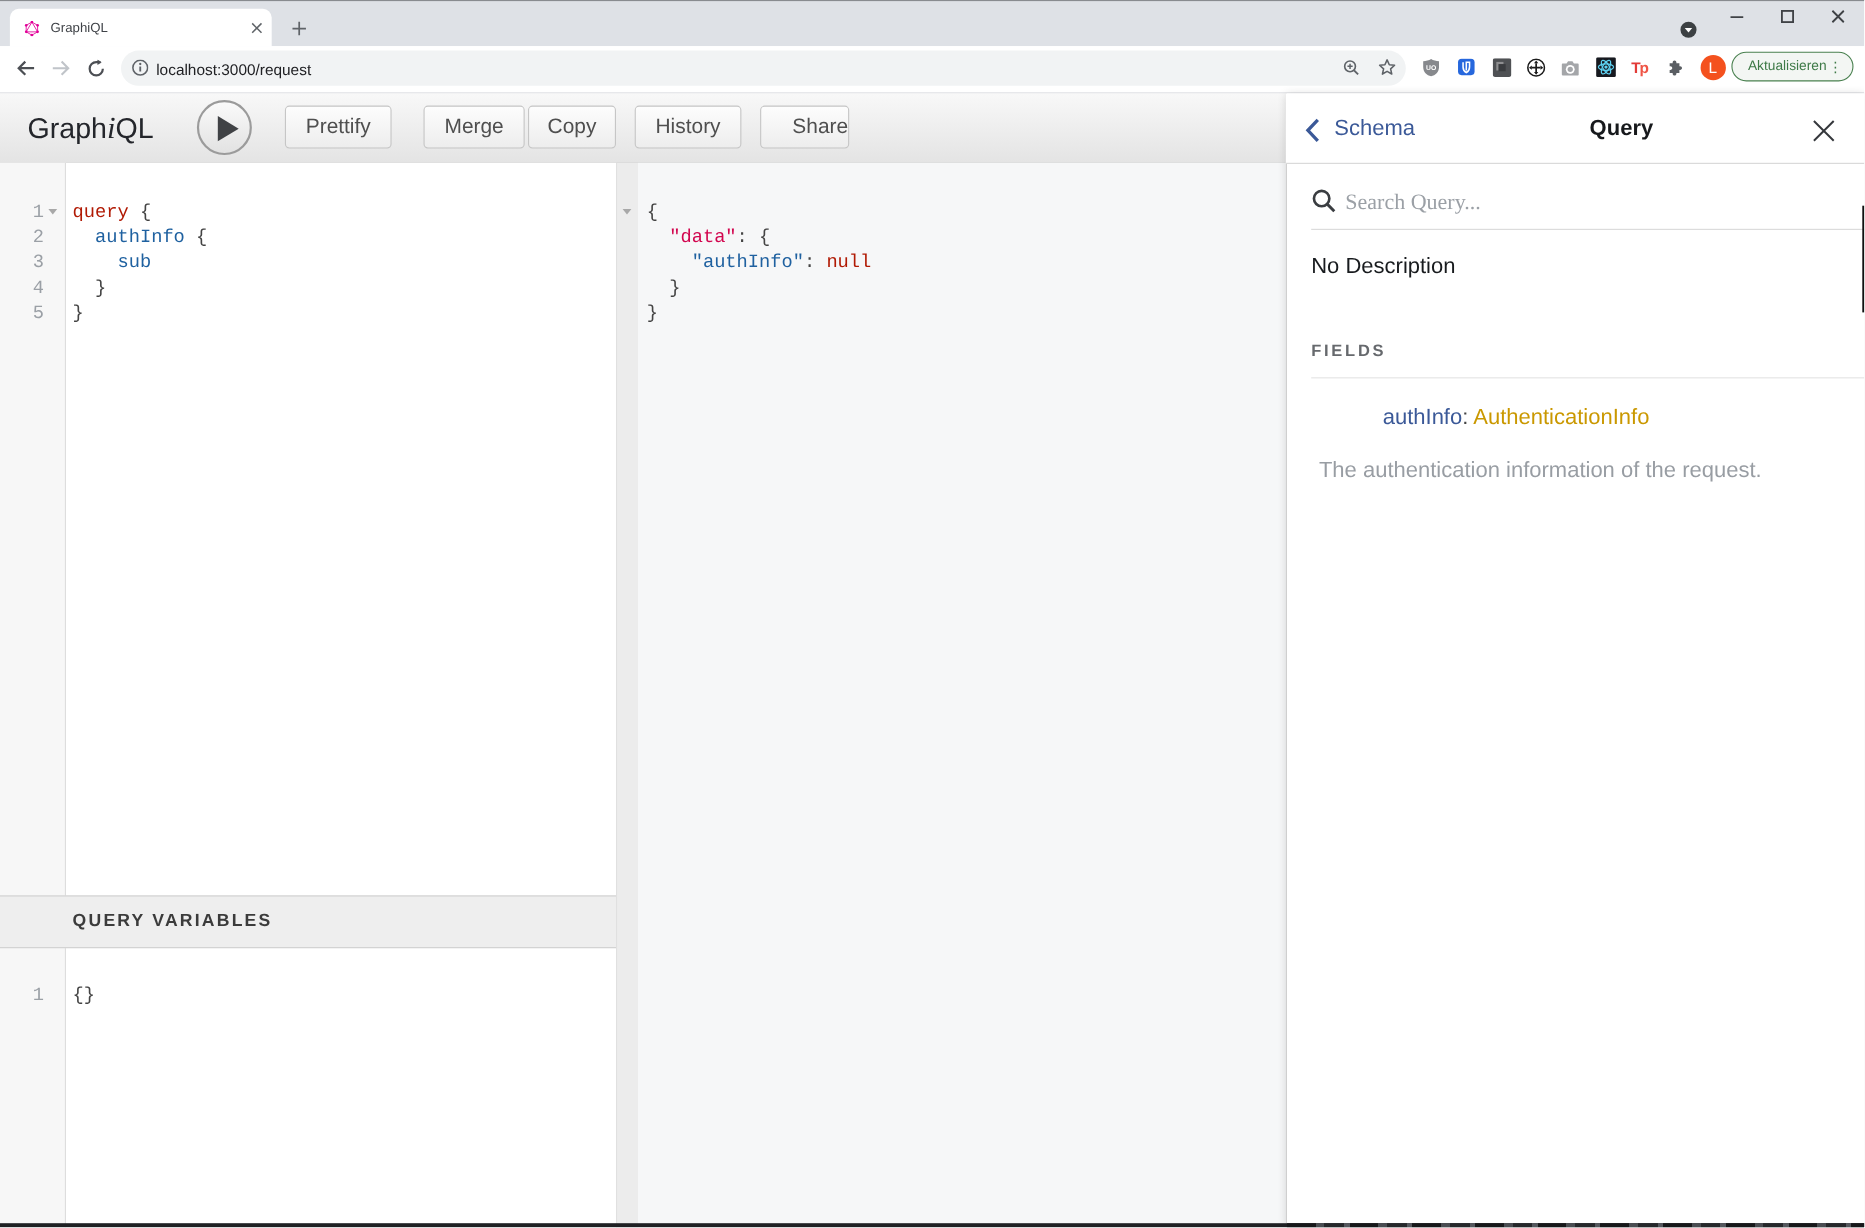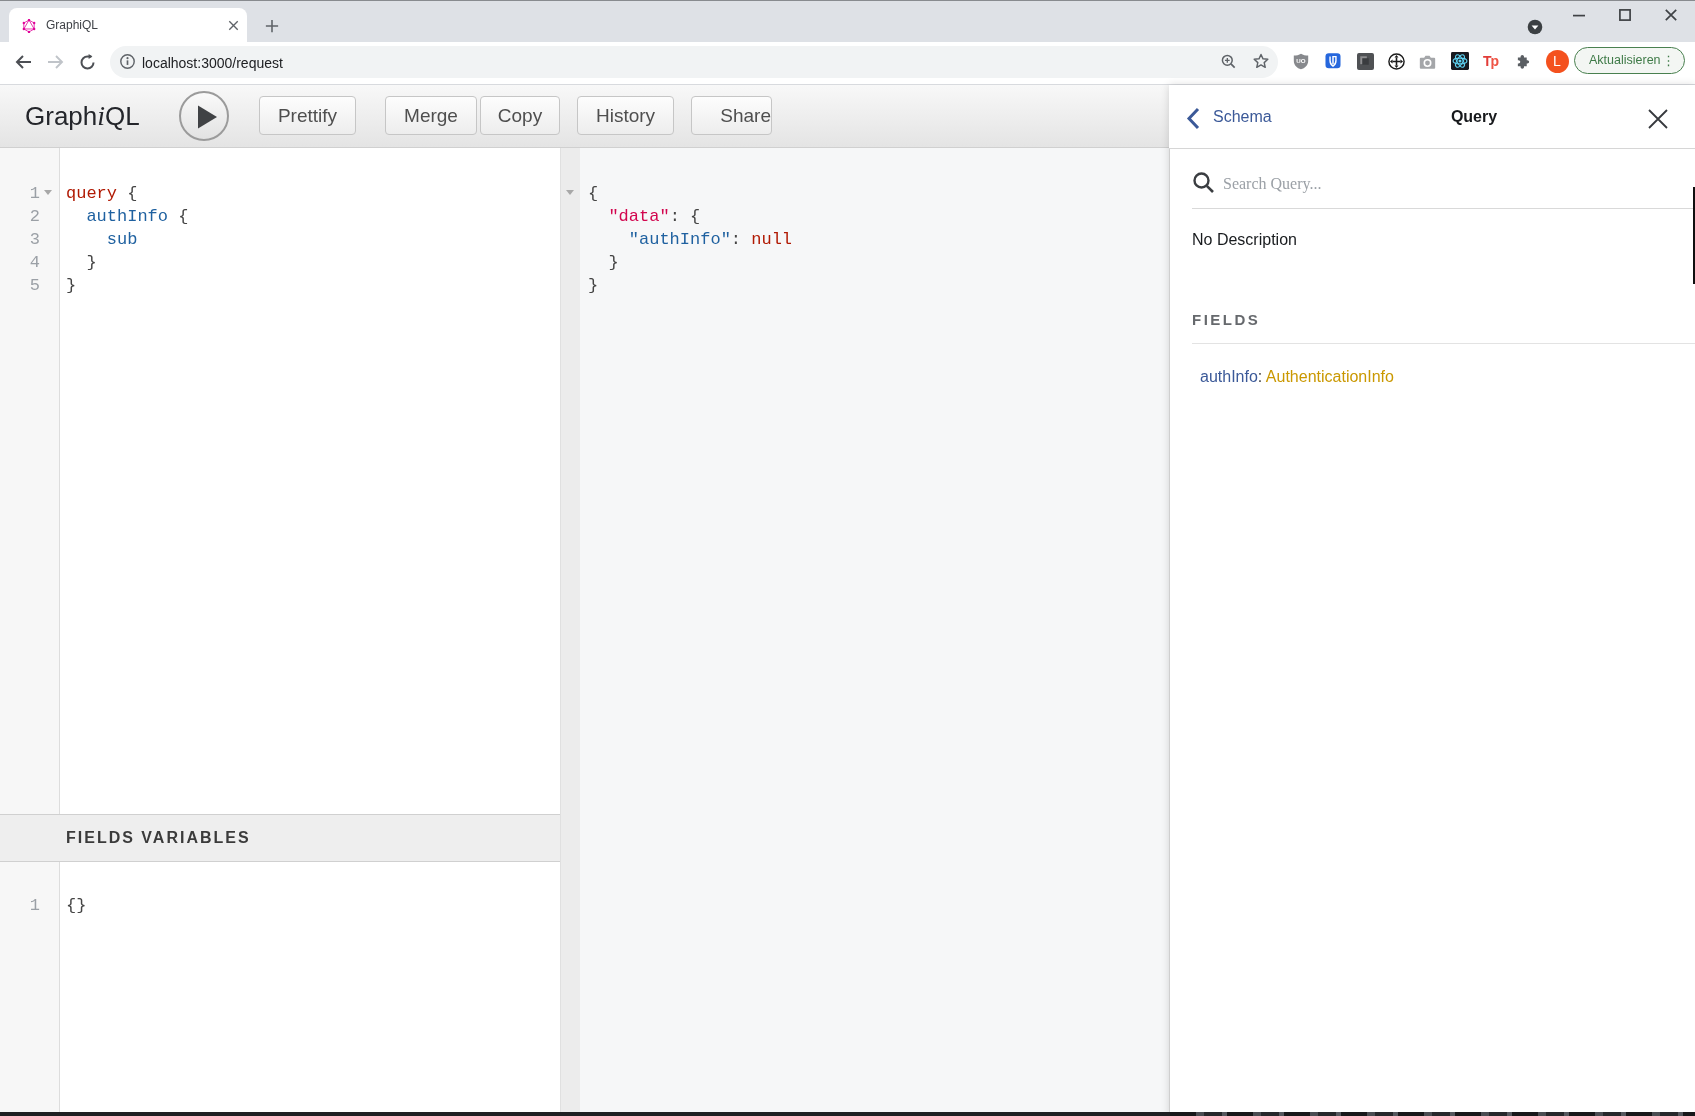--- a/index.html
+++ b/index.html
@@ -27,21 +27,21 @@
   .lnum { width:40px; text-align:right; font-family:"Liberation Mono", monospace; font-size:17px; line-height:23px; color:#9ba0a6; }
   .code { font-family:"Liberation Mono", monospace; font-size:17px; line-height:23px; color:#444; white-space:pre; }
   #varbar { left:0; top:814px; width:560px; height:48px; background:#eee; border-top:1px solid #d0d0d0; border-bottom:1px solid #d0d0d0; }
   .vtab { top:814px; height:48px; line-height:48px; font-weight:bold; font-size:16px; letter-spacing:2px; }
   #rgutter { left:560px; top:148px; width:20px; height:968px; background:#ececec; border-left:1px solid #e0e0e0; }
   #rpane { left:580px; top:148px; width:589px; height:968px; background:#f6f7f8; }
   .fold { width:0; height:0; border-left:4.5px solid transparent; border-right:4.5px solid transparent; border-top:5.5px solid #a8a8a8; }
   
   #doc { left:1169px; top:85px; width:526px; height:1031px; background:#fff; border-left:1px solid #cfcfcf; box-shadow:0 0 8px rgba(0,0,0,0.15); }
   #dochead { left:1169px; top:85px; width:526px; height:64px; background:#fff; border-bottom:1px solid #d6d6d6; }
-  .doctext { font-size:16px; }
+  .doctext { font-size:20px; }
   
   #bottomband { left:0; top:1112px; width:1695px; height:4px; background:#1f2023; }
   #bandright { left:1170px; top:1112px; width:525px; height:4px; background:repeating-linear-gradient(90deg,#17181a 0 26px,#4a4d52 26px 34px,#26282b 34px 52px,#55585e 52px 57px); }
 </style>
 </head>
 <body>
 <div id="win">
 
   <div id="tabstrip" class="abs"></div>
   <div id="tab" class="abs">
@@ -187,21 +187,21 @@
   <div class="lnum abs" style="left:0;top:251px;">4</div>
   <div class="lnum abs" style="left:0;top:274px;">5</div>
   <div class="fold abs" style="left:44px;top:190px;"></div>
   <div class="code abs" style="left:66px;top:182px;"><span style="color:#B11A04">query</span> {</div>
   <div class="code abs" style="left:66px;top:205px;">  <span style="color:#1F61A0">authInfo</span> {</div>
   <div class="code abs" style="left:66px;top:228px;">    <span style="color:#1F61A0">sub</span></div>
   <div class="code abs" style="left:66px;top:251px;">  }</div>
   <div class="code abs" style="left:66px;top:274px;">}</div>
 
   <div id="varbar" class="abs"></div>
-  <div class="vtab abs" style="left:66px;color:#3b3b3b;">FIELDS VARIABLES</div>
+  <div class="vtab abs" style="left:66px;color:#3b3b3b;">QUERY VARIABLES</div>
   <div class="lnum abs" style="left:0;top:894px;">1</div>
   <div class="code abs" style="left:66px;top:894px;">{}</div>
 
   <div id="rgutter" class="abs"></div>
   <div class="fold abs" style="left:566px;top:190px;"></div>
   <div id="rpane" class="abs"></div>
   <div class="code abs" style="left:588px;top:182px;">{</div>
   <div class="code abs" style="left:588px;top:205px;">  <span style="color:#D2054E">"data"</span>: {</div>
   <div class="code abs" style="left:588px;top:228px;">    <span style="color:#1F61A0">"authInfo"</span>: <span style="color:#B11A04">null</span></div>
   <div class="code abs" style="left:588px;top:251px;">  }</div>
@@ -220,18 +220,19 @@
 
   <svg class="abs" style="left:1192px;top:171px" width="24" height="24" viewBox="0 0 24 24">
     <circle cx="9.5" cy="9.5" r="7" fill="none" stroke="#3a3d41" stroke-width="2.4"></circle>
     <path d="M14.8 14.8 L21 21" stroke="#3a3d41" stroke-width="2.6"></path>
   </svg>
   <div class="abs doctext" style="left:1223px;top:172px;height:24px;line-height:24px;color:#9ba0a6;font-family:Liberation Serif, serif;">Search Query...</div>
   <div class="abs" style="left:1192px;top:208px;width:503px;height:1px;background:#d9d9d9;"></div>
   <div class="abs doctext" style="left:1192px;top:231px;color:#181b1e;">No Description</div>
   <div class="abs" style="left:1192px;top:311px;font-size:15px;font-weight:bold;letter-spacing:2.5px;color:#66696d;">FIELDS</div>
   <div class="abs" style="left:1192px;top:343px;width:503px;height:1px;background:#e3e3e3;"></div>
-  <div class="abs doctext" style="left:1200px;top:368px;"><span style="color:#3B5998">authInfo</span><span style="color:#444">: </span><span style="color:#CA9800">AuthenticationInfo</span></div>
+  <div class="abs doctext" style="left:1257px;top:368px;"><span style="color:#3B5998">authInfo</span><span style="color:#444">: </span><span style="color:#CA9800">AuthenticationInfo</span></div>
+  <div class="abs doctext" style="left:1199px;top:417px;color:#989da3;">The authentication information of the request.</div>
 
   <div class="abs" style="left:1693px;top:187px;width:2px;height:97px;background:#101010;"></div>
   <div id="bottomband" class="abs"></div>
   <div id="bandright" class="abs"></div>
 </div>
 
 </body></html>

